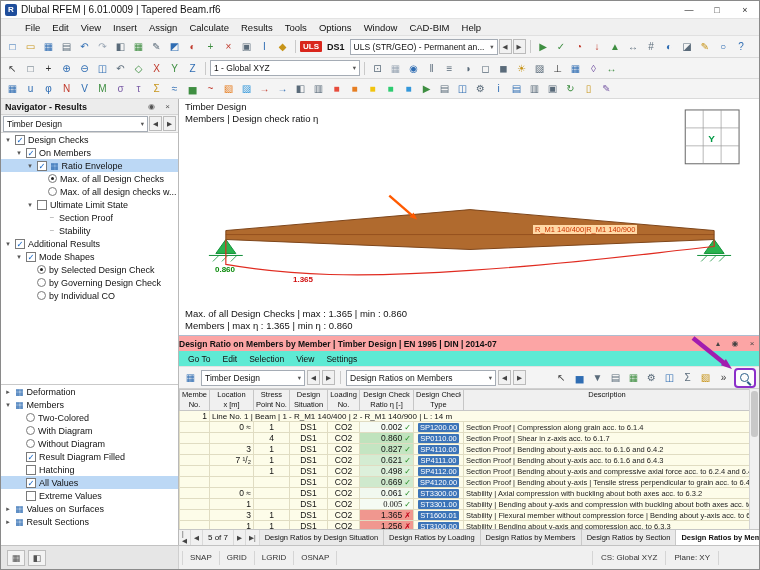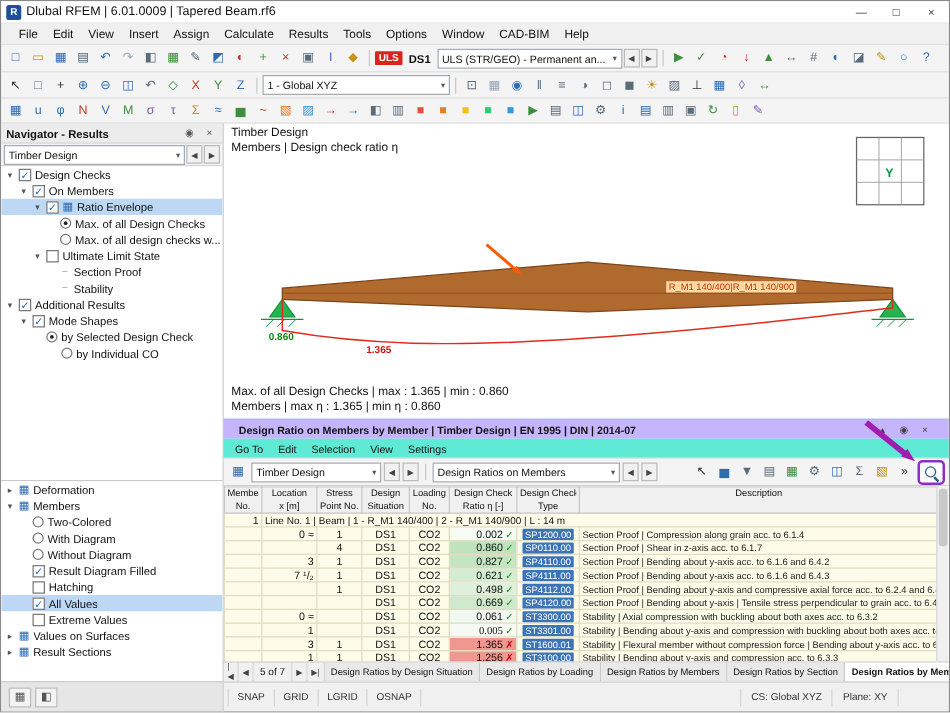--- a/index.html
+++ b/index.html
@@ -3,21 +3,21 @@
 <meta charset="utf-8">
 <style>
   *{box-sizing:border-box;margin:0;padding:0}
   html,body{width:760px;height:570px;overflow:hidden}
   body{font-family:"Liberation Sans","DejaVu Sans",sans-serif;font-size:10px;color:#111;background:#e8e8e8}
   .window{width:760px;height:570px;display:flex;flex-direction:column;background:#f0f0f0;border:1px solid #8a8a8a}
   .titlebar{height:18px;background:#fff;display:flex;align-items:center;gap:4px;padding:0 2px 0 4px;border-bottom:1px solid #e3e3e3}
   .title-icon{width:12px;height:12px;background:#1f4e9c;color:#fff;font-size:8px;font-weight:bold;display:inline-flex;align-items:center;justify-content:center;border-radius:2px}
   .title-text{flex:1;font-size:10px;white-space:nowrap;overflow:hidden}
   .win-btn{width:24px;height:16px;display:inline-flex;align-items:center;justify-content:center;font-size:9px;color:#333}
-  .menubar{height:17px;display:flex;align-items:center;padding-left:8px;background:#f0f0f0;border-bottom:1px solid #e0e0e0}
+  .menubar{height:17px;display:flex;align-items:center;padding-left:18px;background:#f0f0f0;border-bottom:1px solid #e0e0e0}
   .menu-item{padding:1px 6px;font-size:9.5px;white-space:nowrap}
   .toolbar{display:flex;align-items:center;gap:1px;padding:0 3px;background:#f4f4f4;border-bottom:1px solid #dadada}
   .tb1{height:22px}.tb2{height:21px}.tb3{height:20px}
   .tb-group{display:flex;align-items:center;gap:1px}
   .tbi{width:17px;height:16px;display:inline-flex;align-items:center;justify-content:center;font-size:10px}
   .tb-sep{width:1px;height:13px;background:#c9c9c9;margin:0 3px}
   .badge-uls{background:#d9261c;color:#fff;font-size:8px;font-weight:bold;padding:1px 3px;border-radius:1px}
   .ds-label{font-size:9px;padding:0 4px;font-weight:bold}
   .combo{background:#fff;border:1px solid #a5acb5;height:16px;font-size:8.5px;display:flex;align-items:center;gap:2px;padding:0 3px}
   .combo .cv{flex:1;white-space:nowrap;overflow:hidden}
@@ -46,21 +46,21 @@
   .main{flex:1;display:flex;flex-direction:column;min-width:0}
   .graphics{height:236px;background:#fff;position:relative;overflow:hidden}
   .gsvg{position:absolute;inset:0}
   .g-header{position:absolute;top:2px;left:6px;line-height:12px;font-size:9.5px}
   .g-summary{position:absolute;bottom:3px;left:6px;line-height:12px;font-size:9.5px}
   .beam-chip{position:absolute;left:354px;top:126px;background:#ffd9a6;color:#cc3300;font-size:7.5px;padding:0 2px;white-space:nowrap}
   .gval{position:absolute;font-size:8px;font-weight:bold}
   .gval.min{left:36px;top:166px;color:#0a8a0a}
   .gval.max{left:114px;top:176px;color:#d01010}
   .panel{flex:1;display:flex;flex-direction:column;min-height:0;background:#f0f0f0;position:relative}
-  .panel-title{height:16px;background:#c4b5fd;border-top:1px solid #aebdd0;display:flex;align-items:center;gap:3px;padding:0 12px;font-size:8.5px;font-weight:bold;white-space:nowrap;overflow:hidden}
+  .panel-title{height:16px;background:#fca5a5;border-top:1px solid #aebdd0;display:flex;align-items:center;gap:3px;padding:0 0;font-size:8.5px;font-weight:bold;white-space:nowrap;overflow:hidden}
   .pt-btn{width:14px;text-align:center;font-size:8px;color:#444;font-weight:normal}
   .panel-menu{height:16px;display:flex;align-items:center;background:#5eead4;padding:0 3px;border-bottom:1px solid #e2e2e2}
   .pmenu-item{padding:0 6px;font-size:8.5px}
   .panel-toolbar{height:22px;display:flex;align-items:center;gap:2px;padding:0 3px;background:#f4f4f4;border-bottom:1px solid #d0d0d0}
   .combo-module{width:104px}.combo-view{width:150px}
   .pt-spacer{flex:1}
   .mag-btn{width:22px;height:20px;border:2px solid #8b2fc9;border-radius:4px;display:inline-flex;align-items:center;justify-content:center;background:#fdfdfd}
   .mag{position:relative;width:14px;height:14px}
   .mag::before{content:"";position:absolute;left:2px;top:2px;width:7px;height:7px;border:1.5px solid #2c5f8a;border-radius:50%}
   .mag::after{content:"";position:absolute;left:10px;top:10px;width:5px;height:2px;background:#2c5f8a;transform:rotate(45deg);transform-origin:0 0}
@@ -312,21 +312,26 @@
           <div class="trow" style="padding-left: 14px;">
             <span class="exp">▾</span>
             <span class="chk">✓</span>
             <span class="tlabel">Mode Shapes</span>
           </div>
           <div class="trow" style="padding-left: 25px;">
             <span class="exp"></span>
             <span class="rad on"></span>
             <span class="tlabel">by Selected Design Check</span>
           </div>
-          <div class="trow" style="padding-left: 25px; margin-left: 12px;">
+          <div class="trow" style="padding-left: 25px;">
+            <span class="exp"></span>
+            <span class="rad"></span>
+            <span class="tlabel">by Governing Design Check</span>
+          </div>
+          <div class="trow" style="padding-left: 25px;">
             <span class="exp"></span>
             <span class="rad"></span>
             <span class="tlabel">by Individual CO</span>
           </div>
         </div>
       <div class="tree tree-lower">
           <div class="trow" style="padding-left: 3px;">
             <span class="exp">▸</span>
             <span class="nicon">▦</span>
             <span class="tlabel">Deformation</span>

